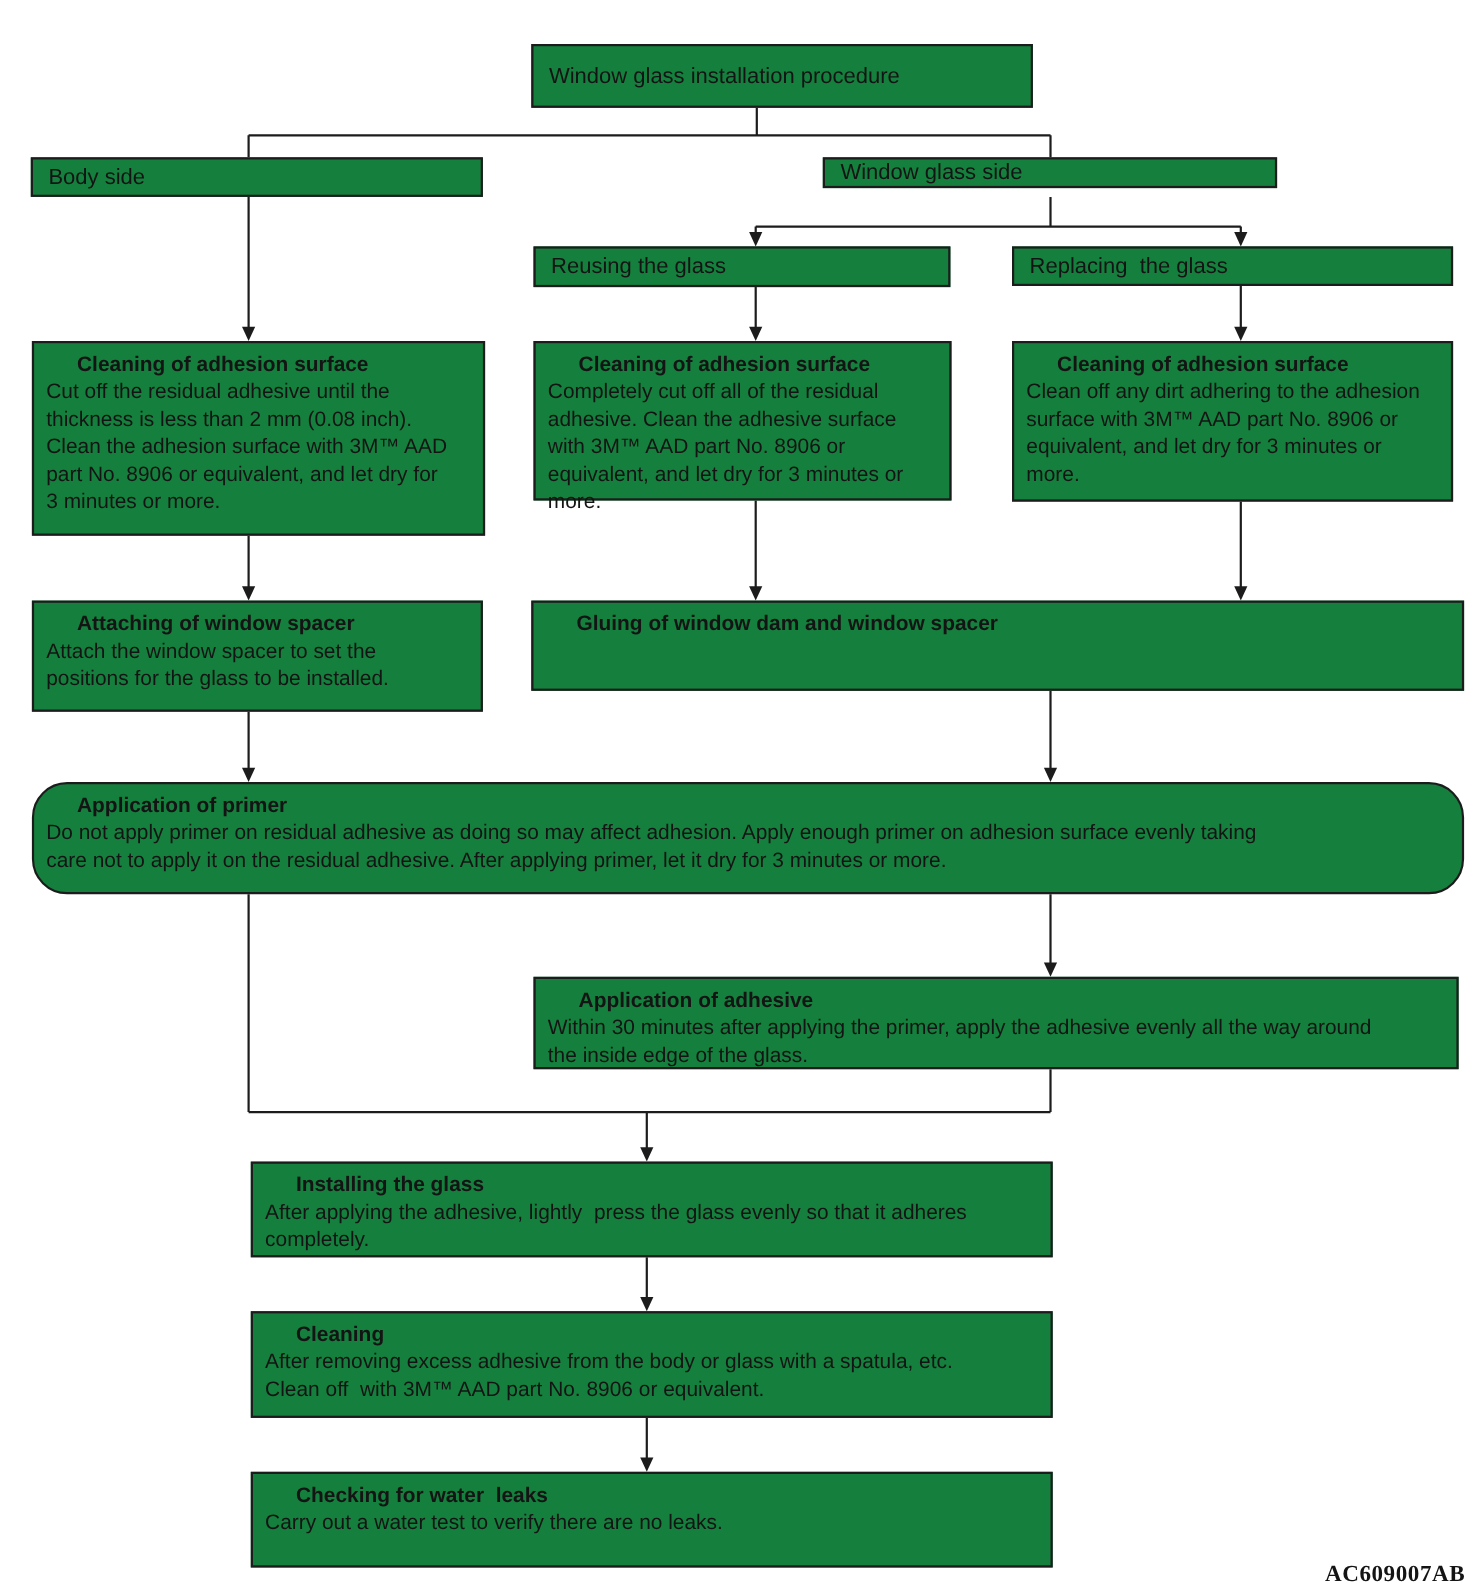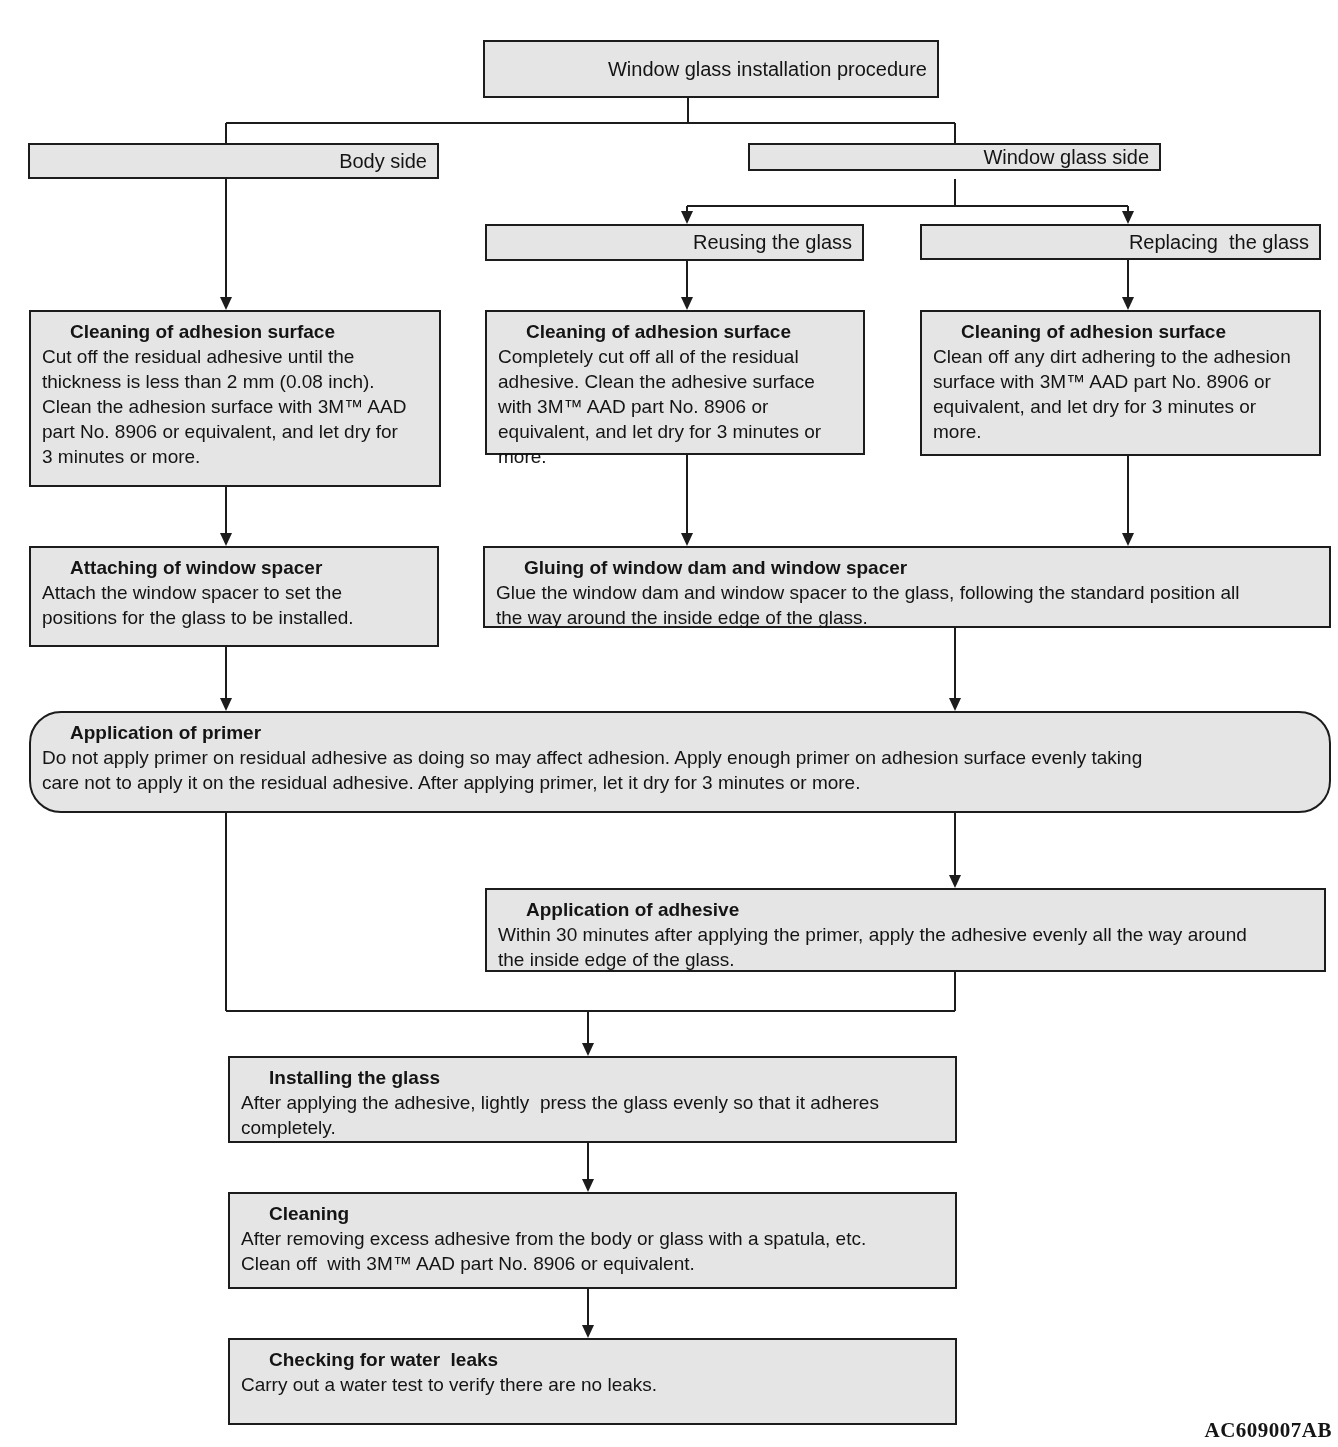--- a/index.html
+++ b/index.html
@@ -18,26 +18,25 @@
   }
   #wires {
     position: absolute;
     left: 0; top: 0;
     width: 1338px;
     height: 1447px;
   }
   .node {
     position: absolute;
     box-sizing: border-box;
-    background: #e5e5e5;
+    background: #15803d;
     border: 2px solid #1c1c1c;
     padding: 7px 10px 7px 11px;
     font-size: 19px;
     line-height: 25px;
-    justify-content: flex-end;
   }
   .node .t {
     display: block;
     font-weight: bold;
     white-space: pre-wrap;
     margin-left: 28px;
   }
   .node .b {
     display: block;
     white-space: pre-wrap;
@@ -153,22 +152,20 @@
   </div>
 
   <div class="node" style="left:29px; top:546px; width:410px; height:101px;">
     <span class="t">Attaching of window spacer</span>
     <span class="b">Attach the window spacer to set the
 positions for the glass to be installed.</span>
   </div>
 
   <div class="node" style="left:483px; top:546px; width:848px; height:82px;">
     <span class="t">Gluing of window dam and window spacer</span>
-    <span class="b">Glue the window dam and window spacer to the glass, following the standard position all
-the way around the inside edge of the glass.</span>
   </div>
 
   <div class="node" style="left:29px; top:711px; width:1302px; height:102px;border-radius:32px;">
     <span class="t">Application of primer</span>
     <span class="b">Do not apply primer on residual adhesive as doing so may affect adhesion. Apply enough primer on adhesion surface evenly taking
 care not to apply it on the residual adhesive. After applying primer, let it dry for 3 minutes or more.</span>
   </div>
 
   <div class="node" style="left:485px; top:888px; width:841px; height:84px;">
     <span class="t">Application of adhesive</span>

